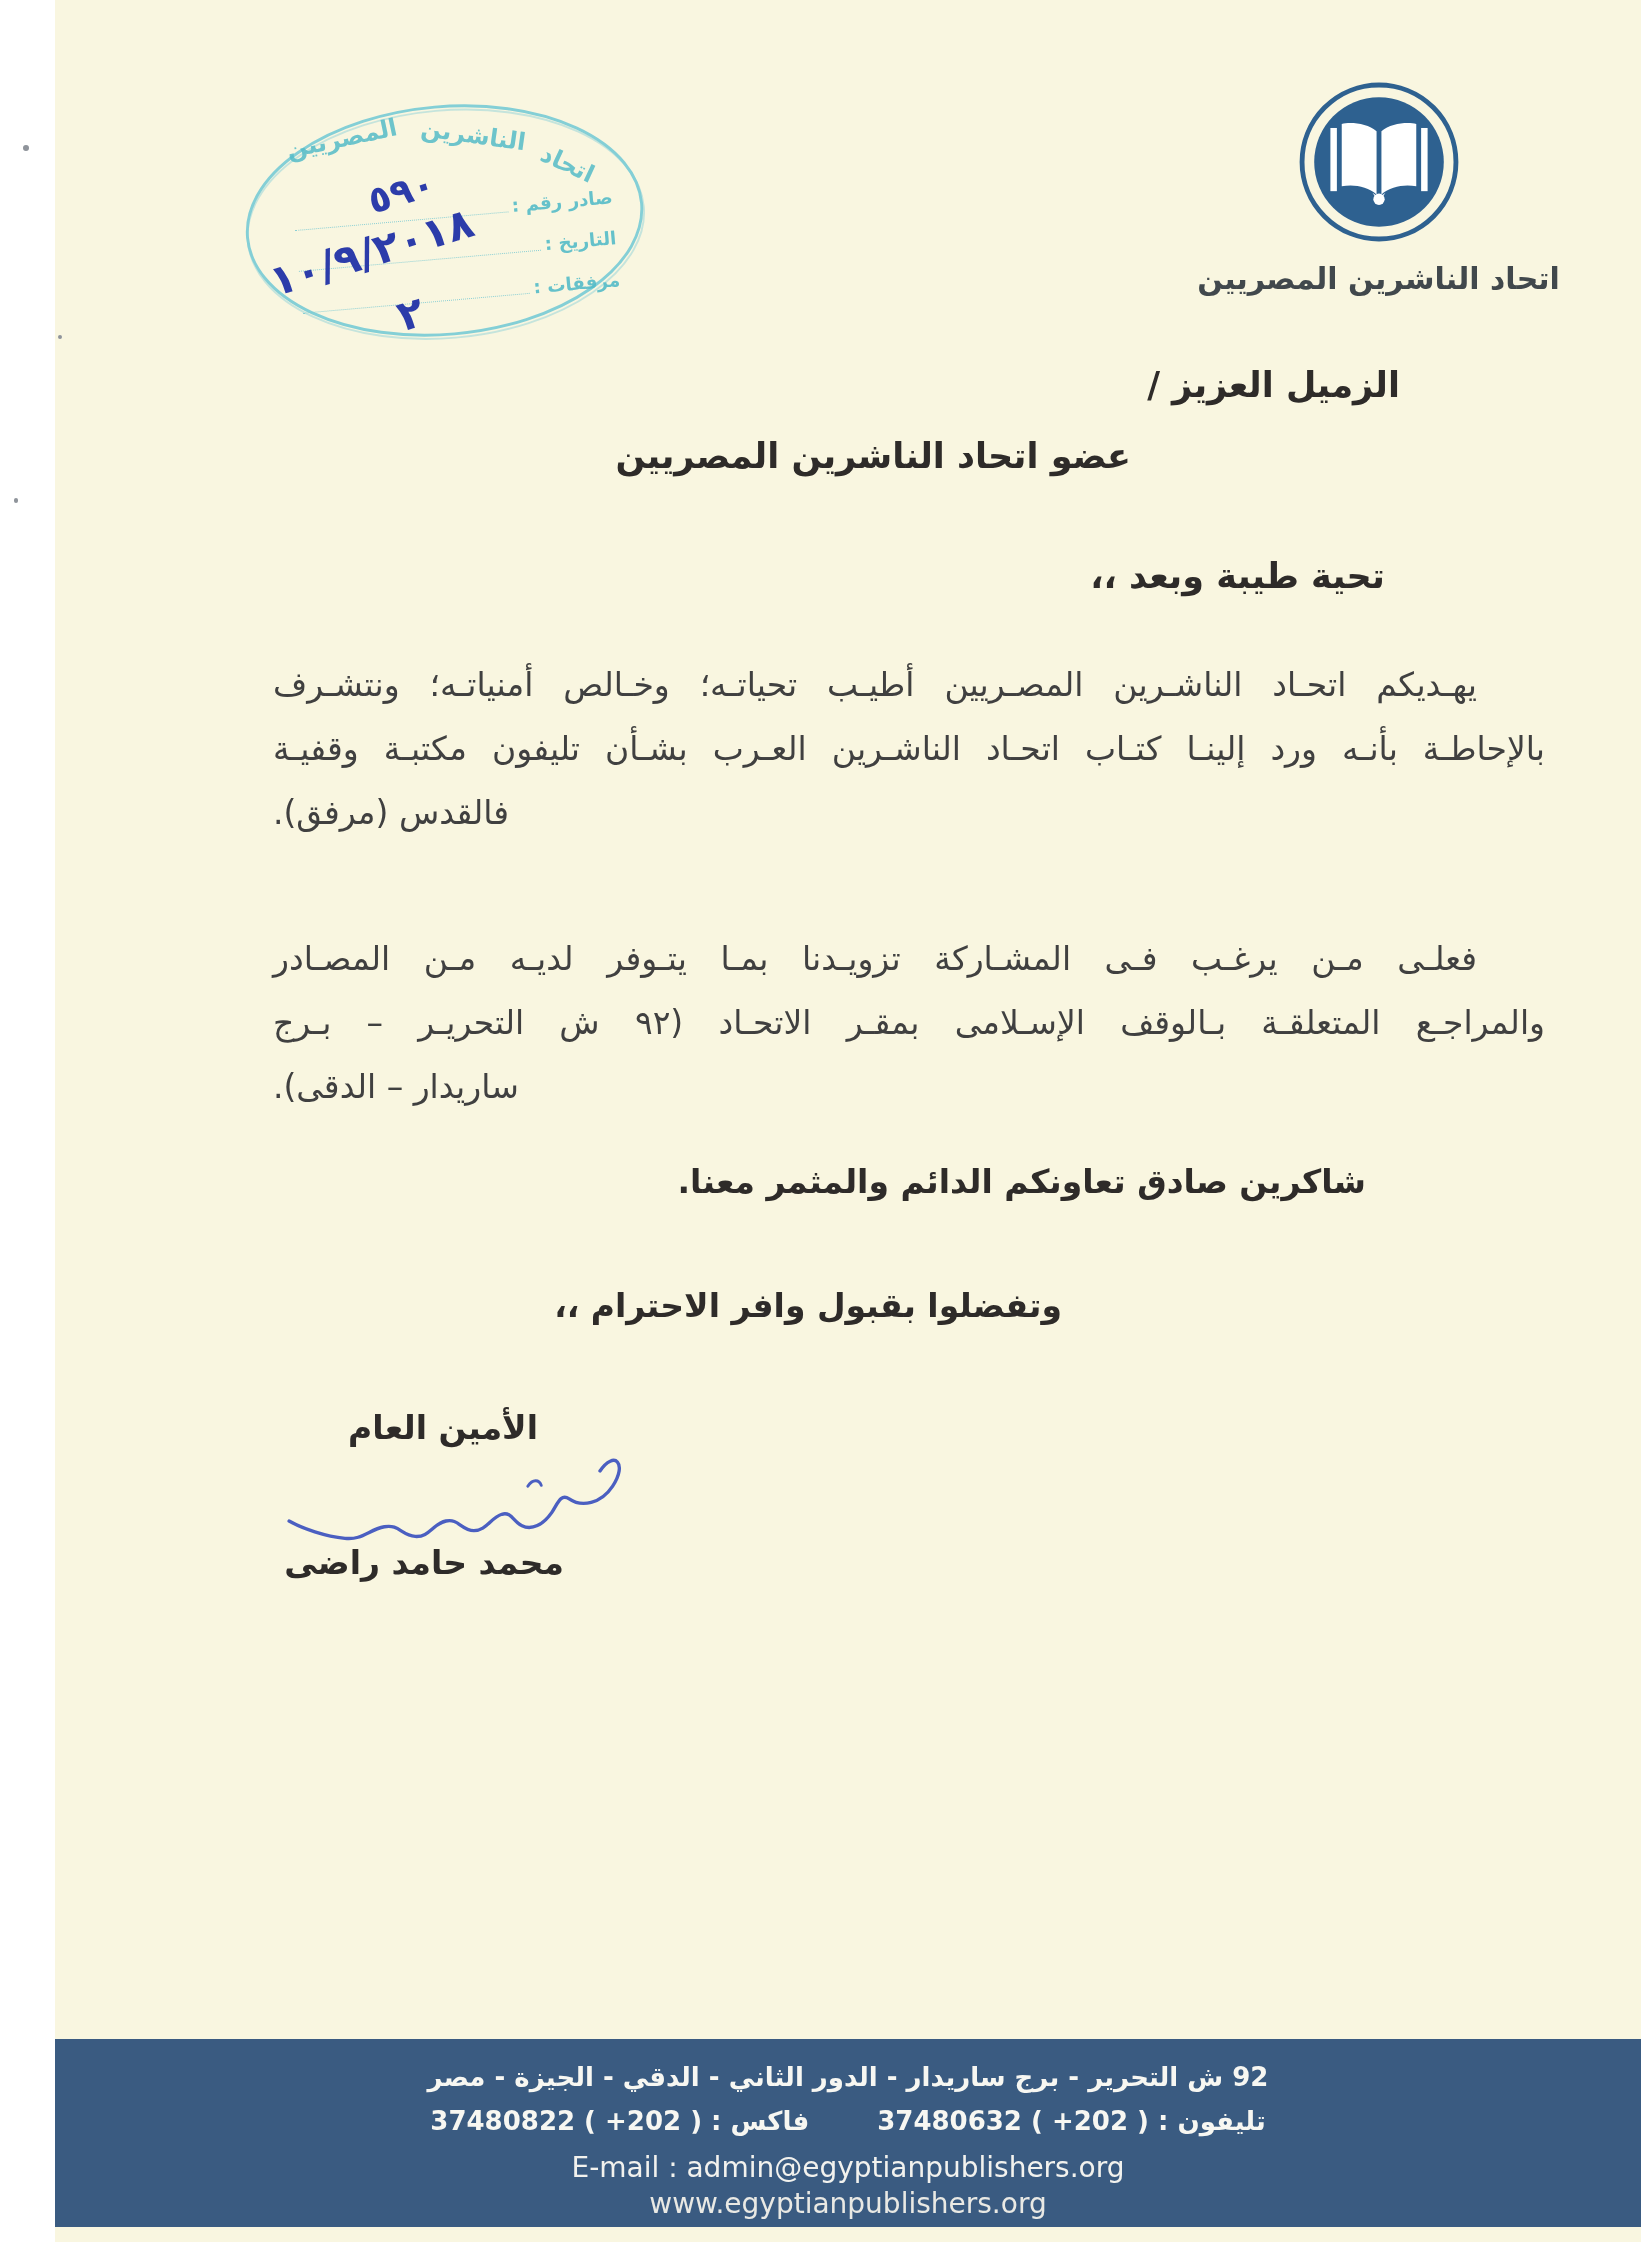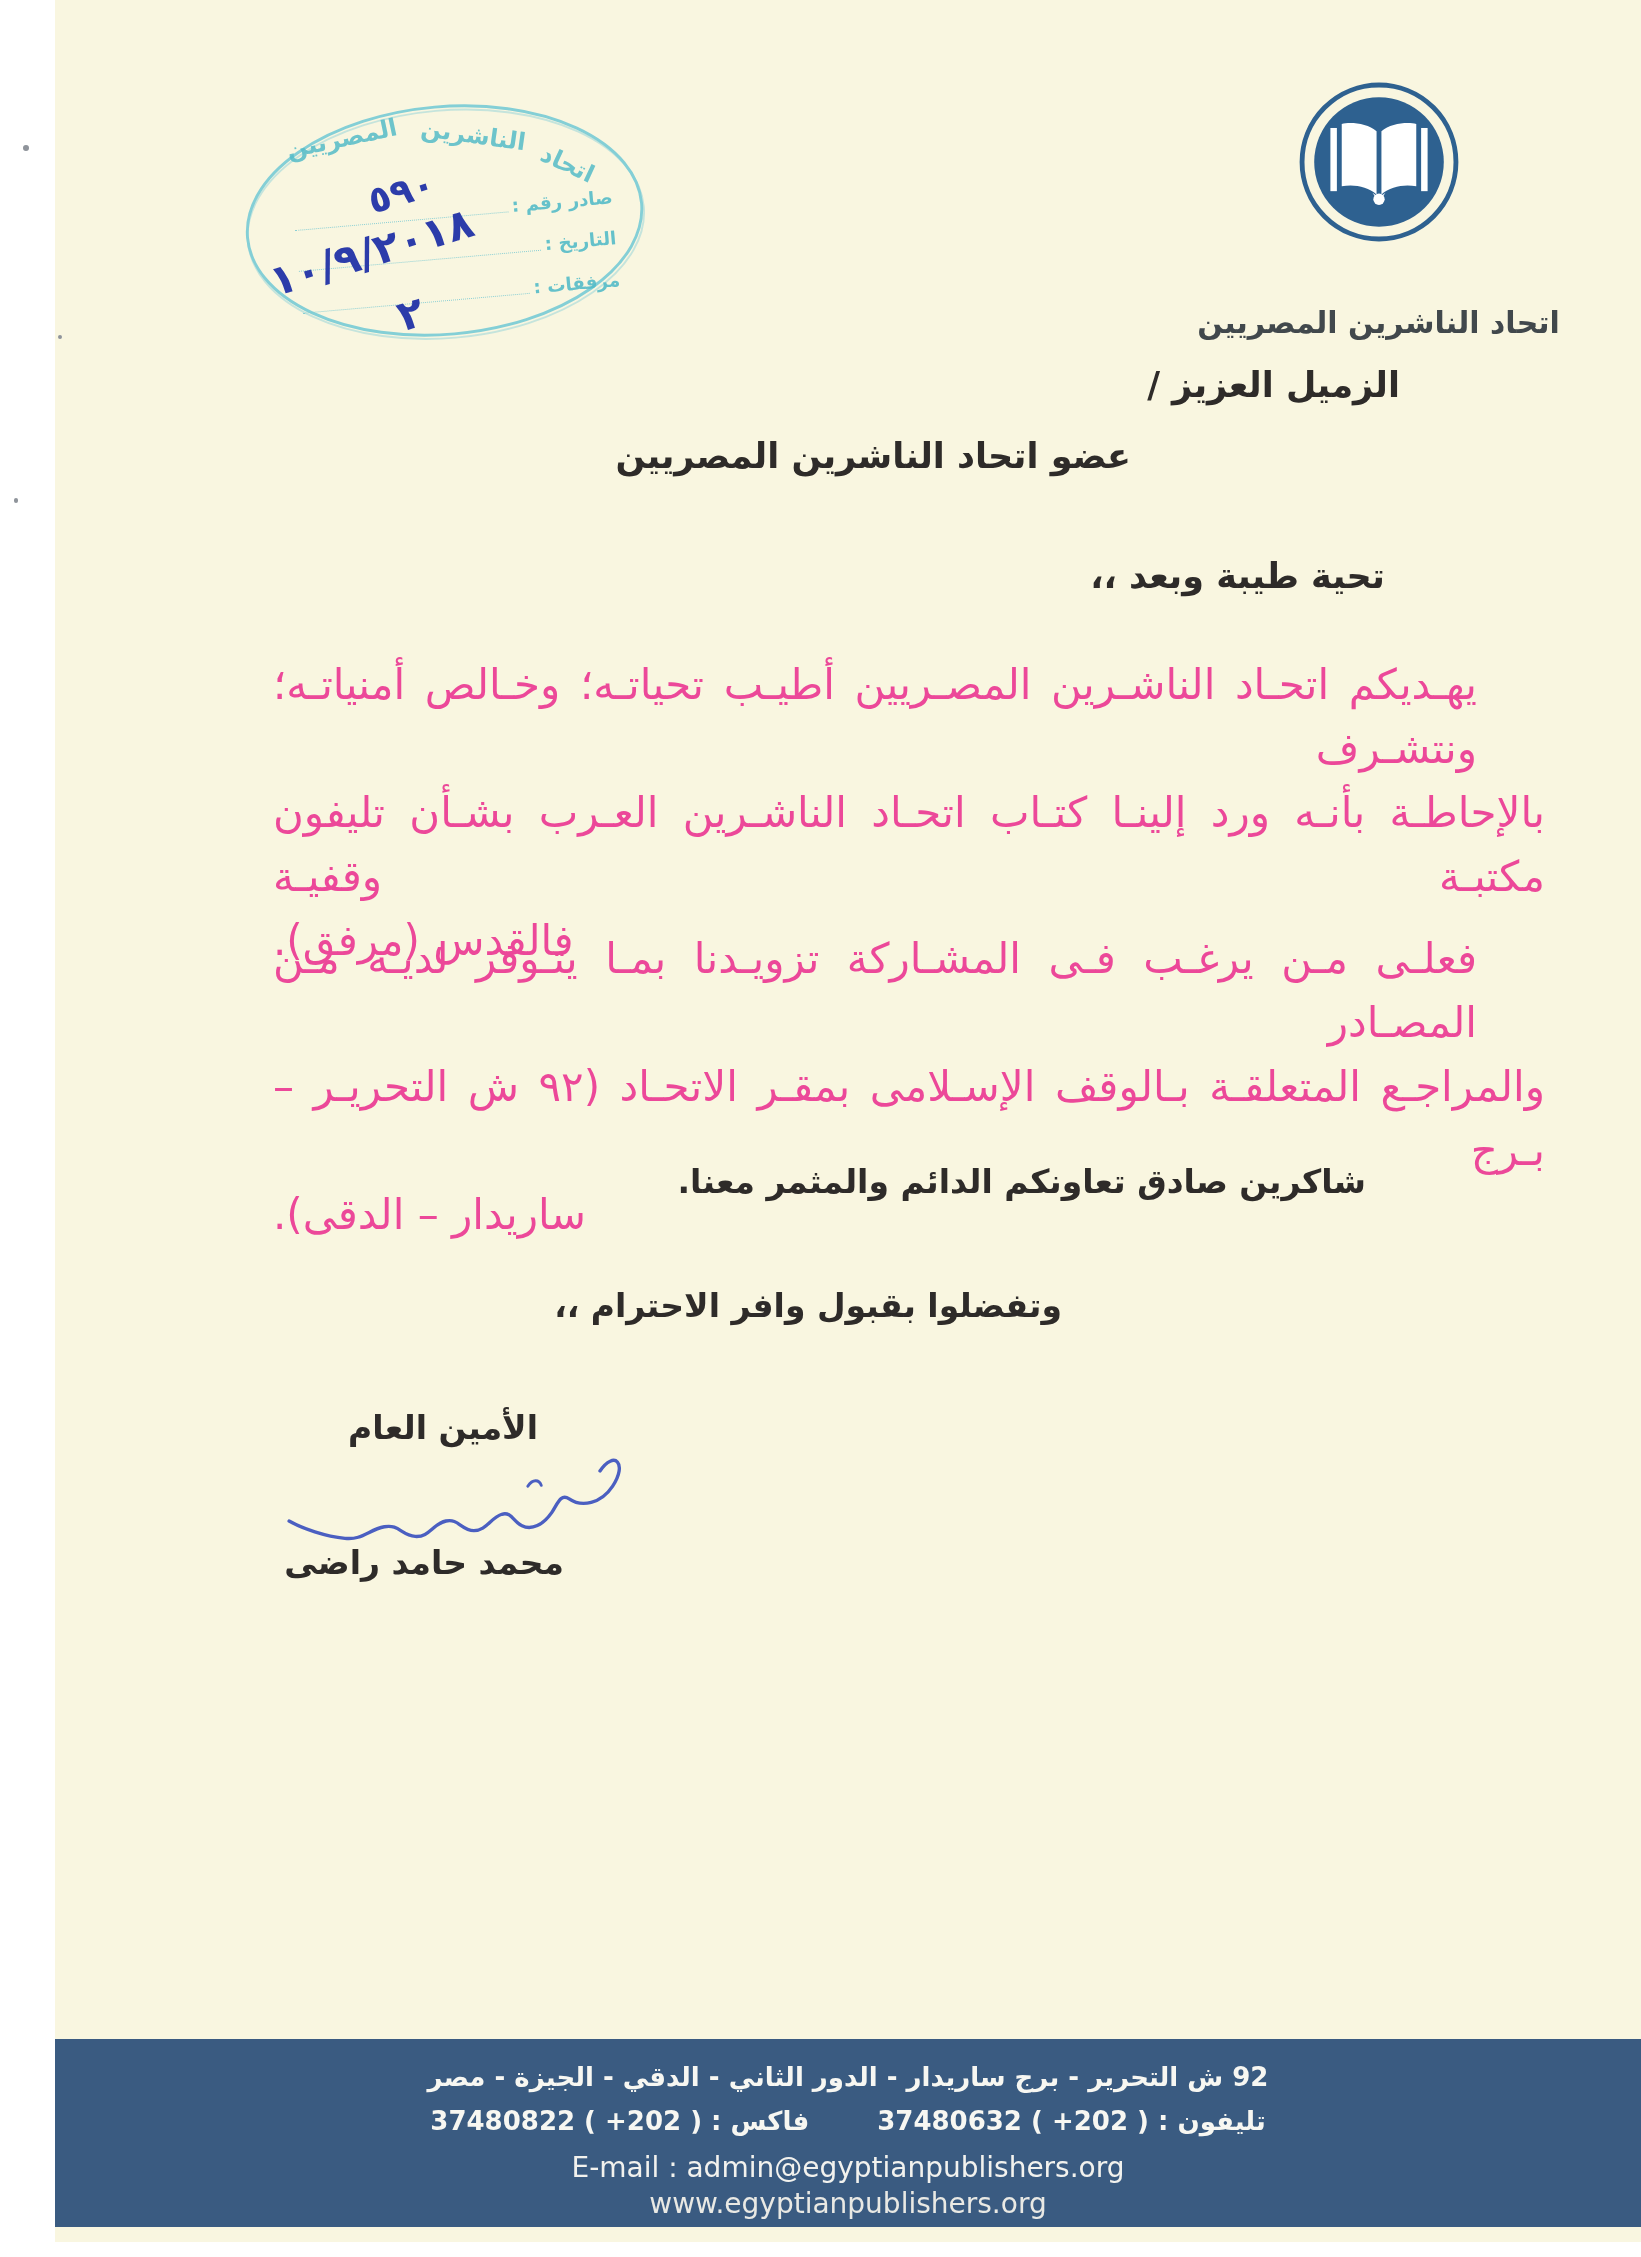--- a/index.html
+++ b/index.html
@@ -17,21 +17,21 @@
   .bottom-white{
     position:absolute;left:0;top:2242px;width:1641px;height:15.4px;background:#ffffff;
   }
   .speck{position:absolute;border-radius:50%;background:#8f949b;}
 
   
   .logo{position:absolute;left:1298px;top:81px;width:162px;height:162px;}
   .logo-caption{
     position:absolute;left:1137px;top:261px;width:483px;
     text-align:center;font-size:30px;font-weight:bold;color:#41484c;
-    direction:rtl;letter-spacing:0.5px;margin-top:44px;
+    direction:rtl;letter-spacing:0.5px;
   }
 
   
   .stamp{
     position:absolute;left:237px;top:97px;width:415px;height:246px;
     transform:rotate(-5deg);
   }
   .stamp svg{position:absolute;left:0;top:0;}
   .stamp-word{
     position:absolute;font-weight:bold;color:#55bcc8;font-size:24px;
@@ -51,21 +51,21 @@
     position:absolute;color:#2c3caa;font-weight:bold;white-space:nowrap;
     transform:rotate(-12deg);direction:rtl;
   }
 
   
   .h-line{
     position:absolute;direction:rtl;white-space:nowrap;
     font-weight:bold;color:#2e2b29;font-size:35px;text-align:right;
   }
   .para{
-    position:absolute;left:273px;width:1272px;color:#ec4899;font-size:42px;
+    position:absolute;left:273px;width:1272px;color:#404040;font-size:33px;
   }
   .para-line{
     direction:rtl;line-height:64px;text-align:justify;text-align-last:justify;
   }
   .para-line.first{padding-right:68px;}
   .para-line.last{text-align-last:left;}
 
   .sig-svg{position:absolute;left:275px;top:1444px;}
 
   

